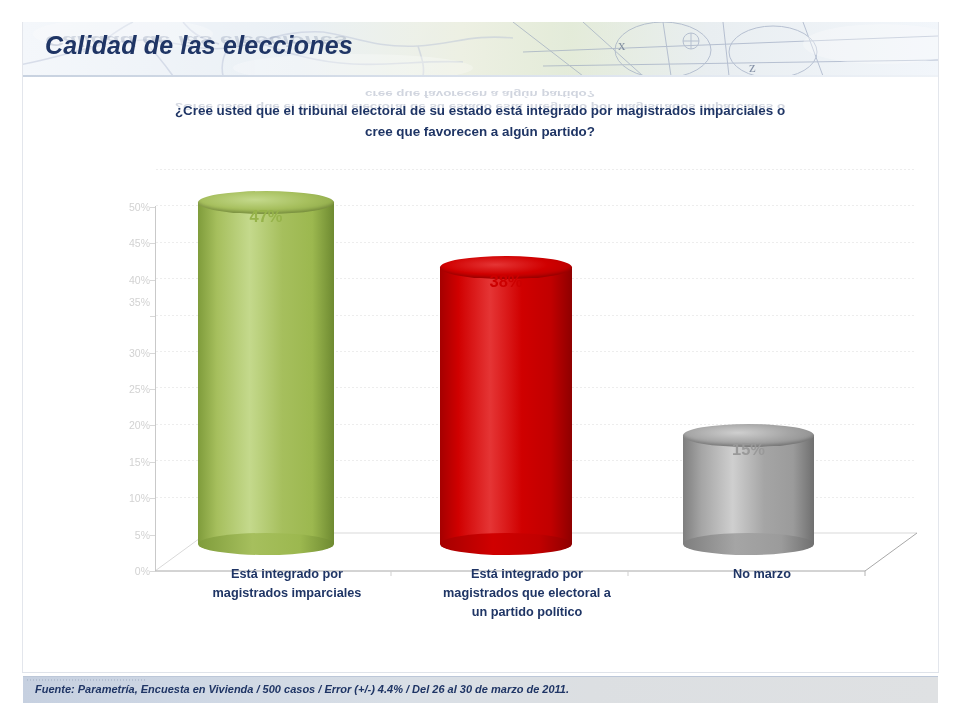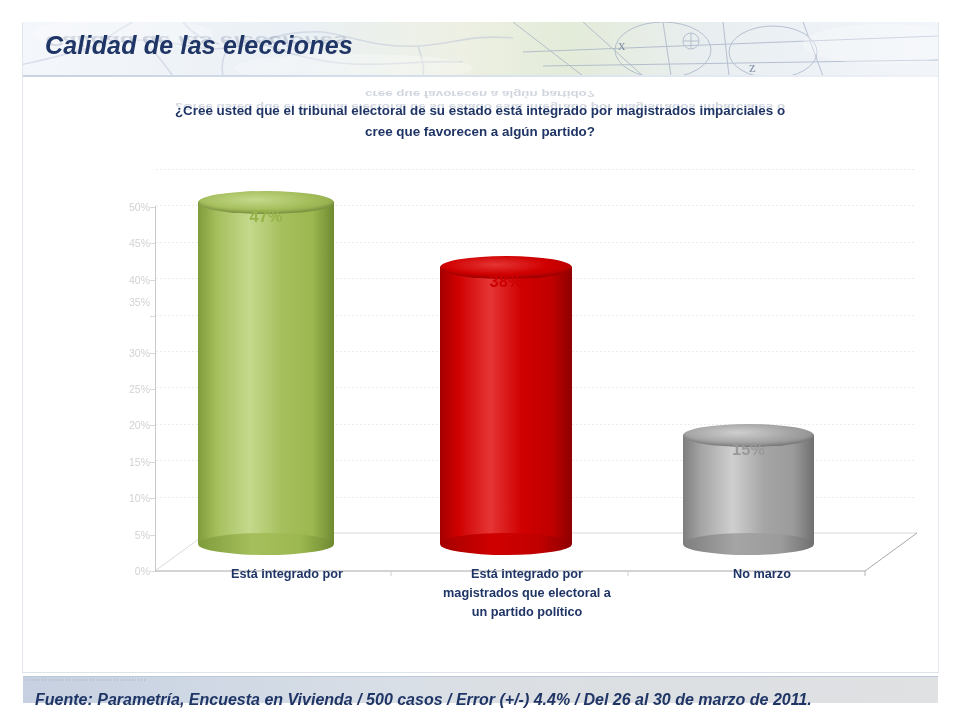--- a/index.html
+++ b/index.html
@@ -66,21 +66,21 @@
   .catlabels{position:absolute;left:22px;top:565px;width:916px;height:70px;}
   .cat{position:absolute;text-align:center;font-size:12.7px;font-weight:bold;
      color:#1f3565;line-height:19px;}
 
   
   .footer{position:absolute;left:23px;top:676px;width:915px;height:26px;
      background:linear-gradient(90deg,#c6d0e0 0%,#ced7e4 18%,#d9dfe6 42%,#dcdfe2 62%,#dfe1e3 100%);
      border-top:1px solid #bcc7d8;}
   .footer-dots{position:absolute;left:4px;top:2px;width:120px;height:2px;
      background:repeating-linear-gradient(90deg,#aab6ca 0 1px,transparent 1px 3px);opacity:.7;}
-  .footer-text{position:absolute;left:12px;top:14px;font-size:16px;font-weight:bold;
+  .footer-text{position:absolute;left:12px;top:6px;font-size:11px;font-weight:bold;
      font-style:italic;color:#1f3565;white-space:nowrap;}
 </style>
 </head>
 <body>
 
 <div id="slide">
 
   <div class="frame-left"></div>
   <div class="frame-right"></div>
   <div class="frame-bottom"></div>
@@ -218,20 +218,21 @@
     <div id="vals">
         <div class="val" style="left: 176px; width: 136px; top: 2.84px; color: rgb(150, 179, 74);">47%</div>
         <div class="val" style="left: 418px; width: 132px; top: 68.36px; color: rgb(204, 0, 0);">38%</div>
         <div class="val" style="left: 661px; width: 131px; top: 235.8px; color: rgb(153, 153, 153);">15%</div>
       </div>
   </div>
 
   <div class="catlabels" id="cats">
       <div class="cat" style="left: 155px; width: 220px; top: 0px;">
         <div>Está integrado por</div>
+        <div>magistrados imparciales</div>
       </div>
       <div class="cat" style="left: 385px; width: 240px; top: 0px;">
         <div>Está integrado por</div>
         <div>magistrados que electoral a</div>
         <div>un partido político</div>
       </div>
       <div class="cat" style="left: 645px; width: 190px; top: 0px;">
         <div>No marzo</div>
       </div>
     </div>

